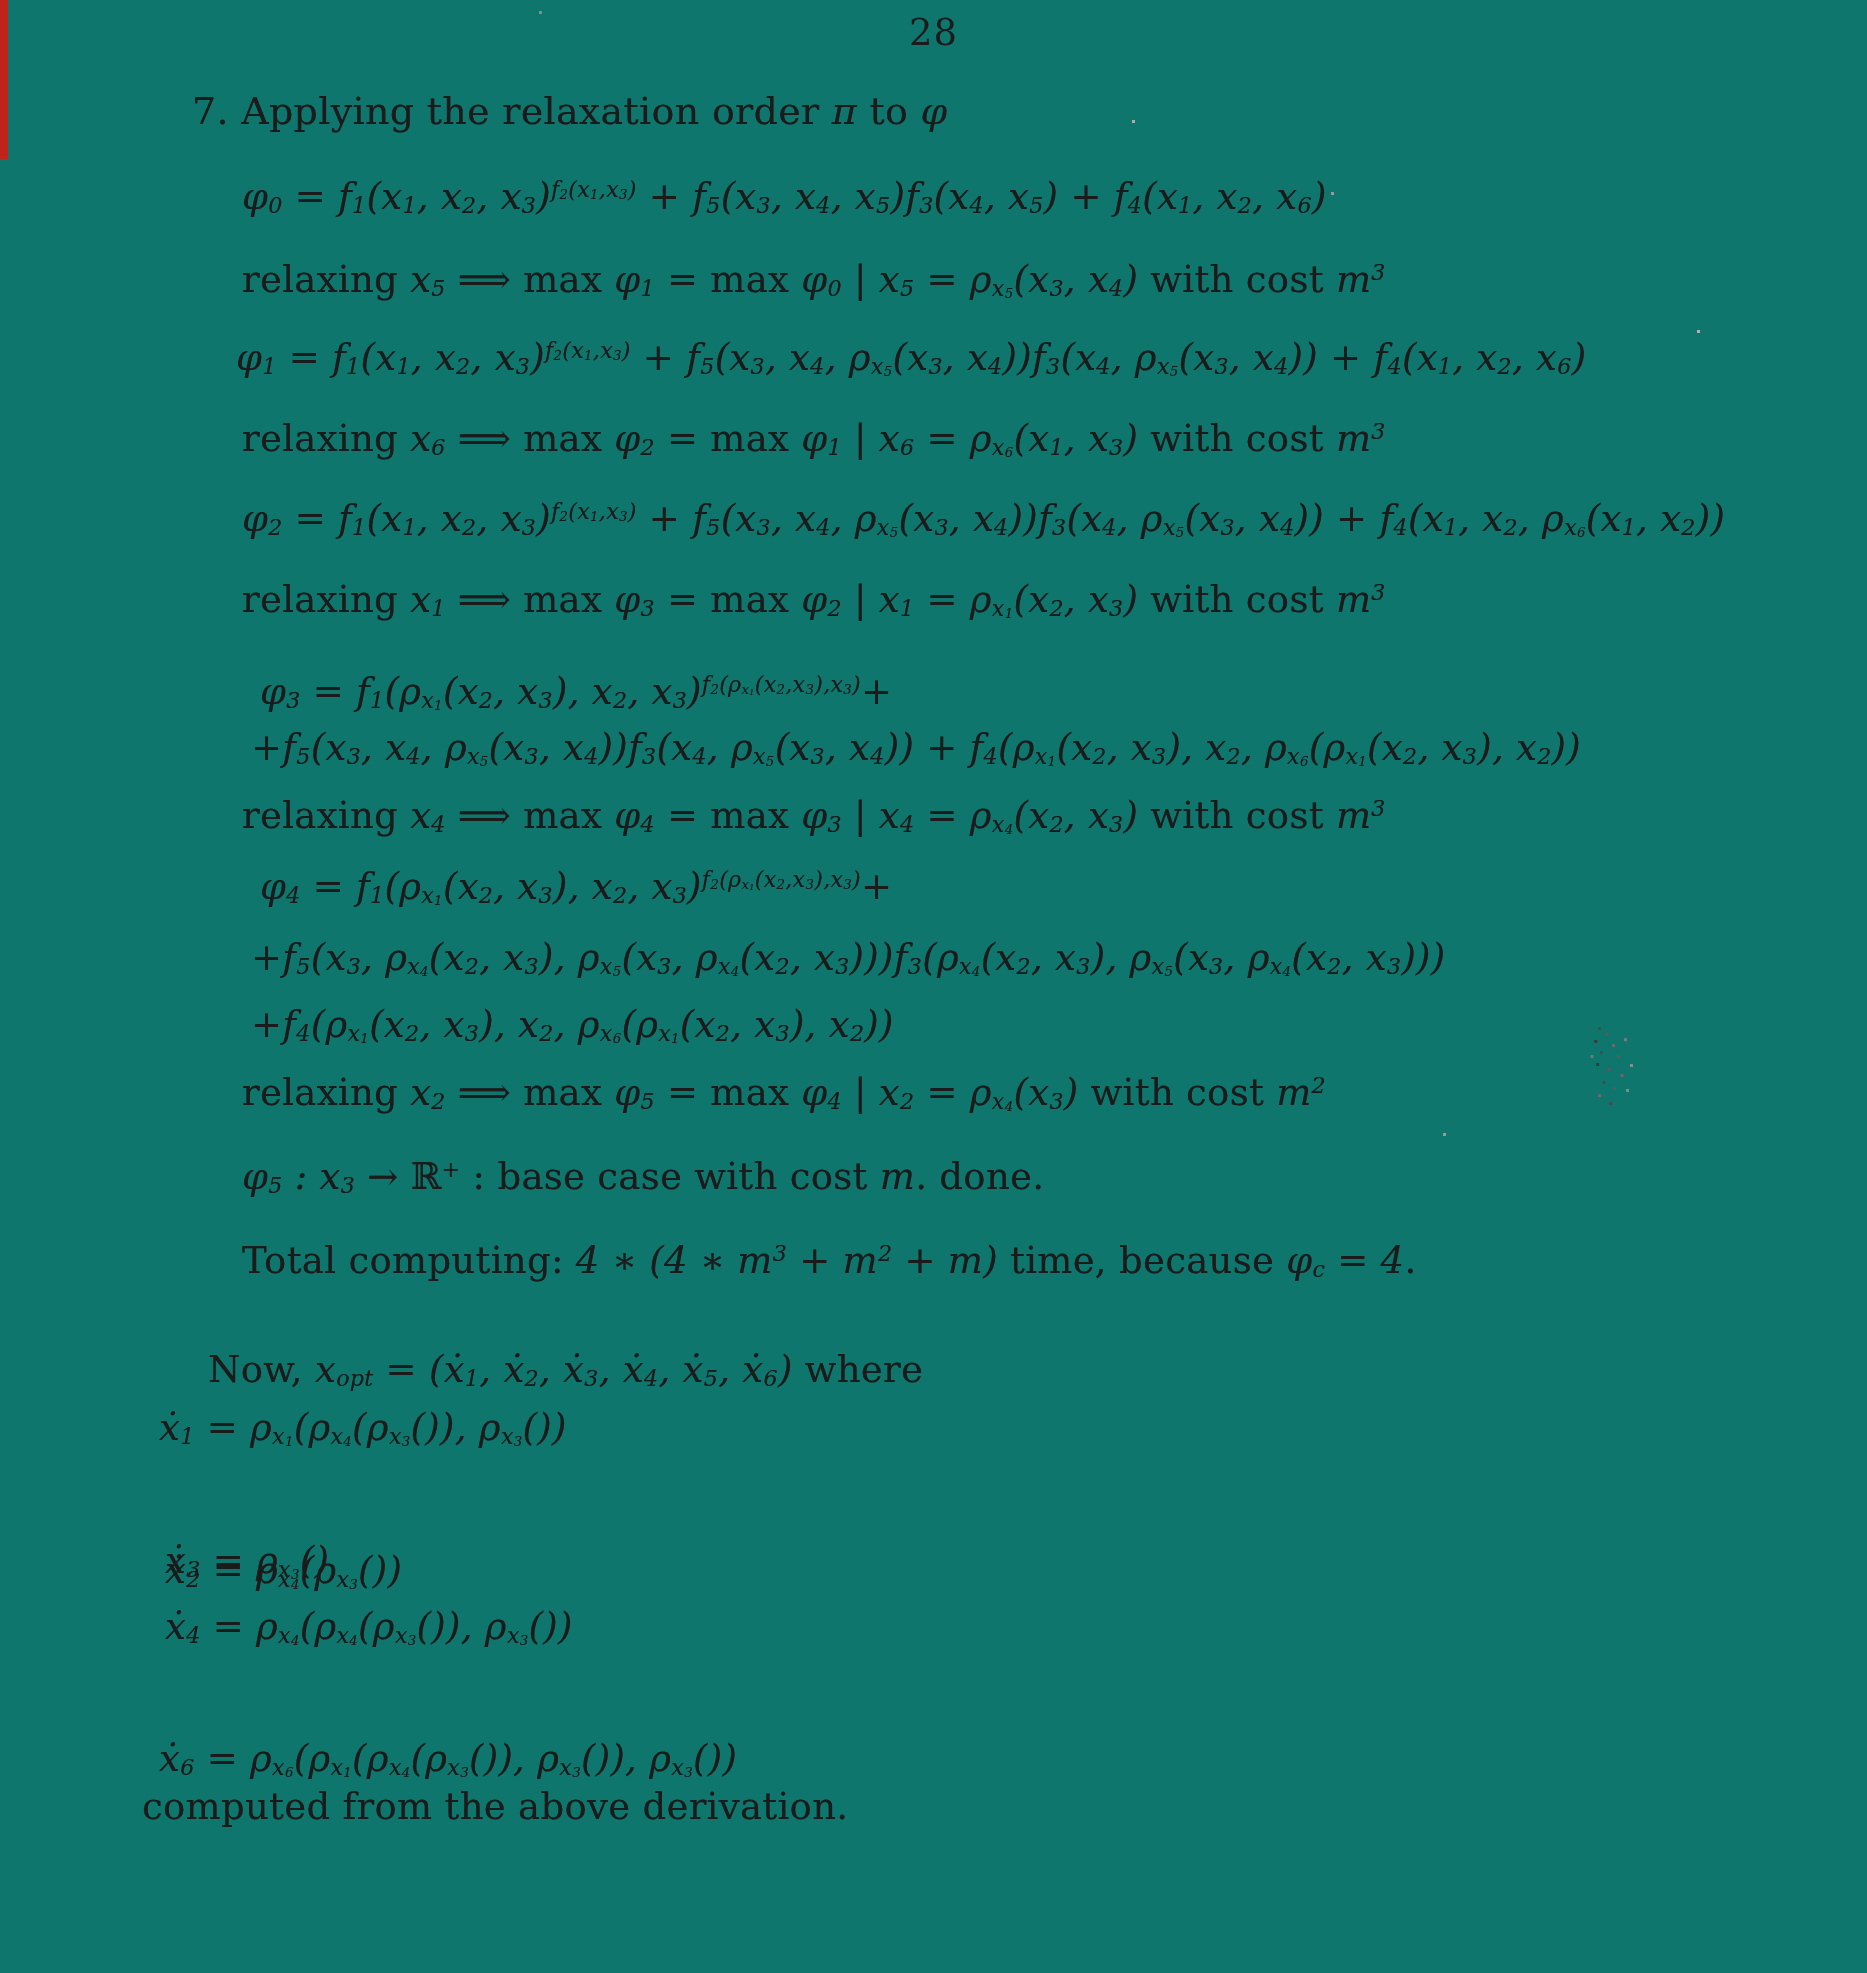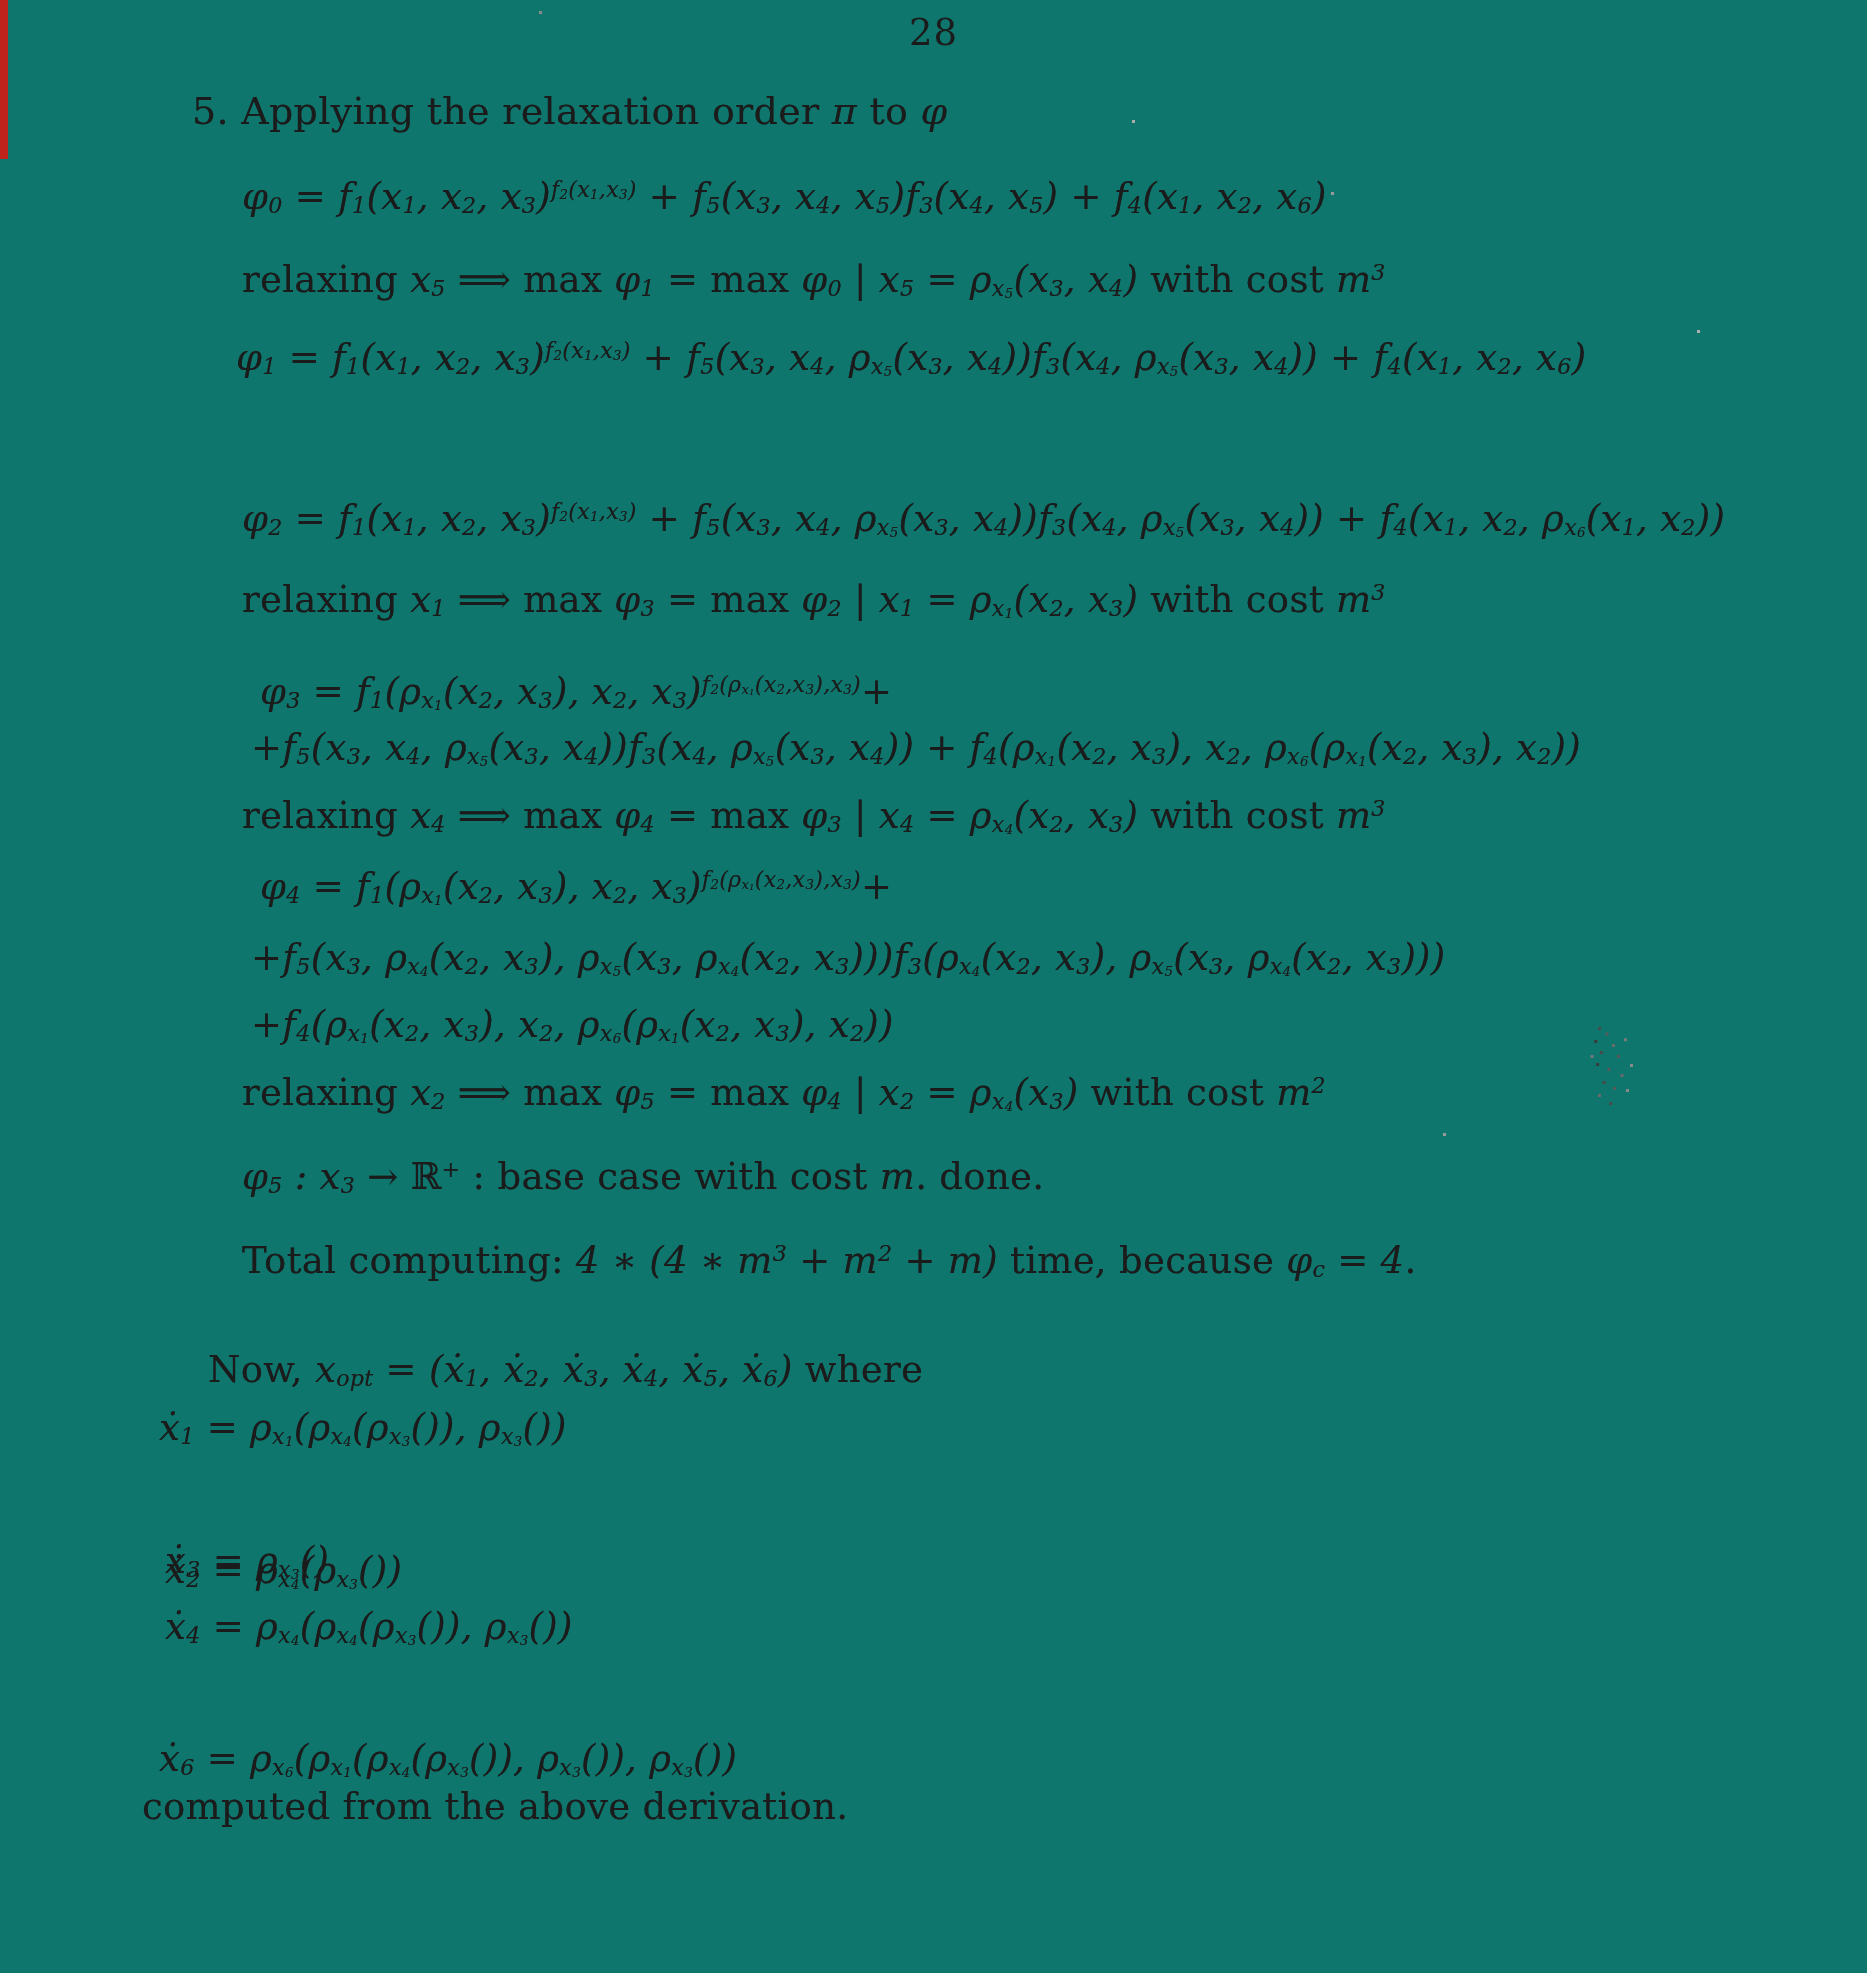--- a/index.html
+++ b/index.html
@@ -31,25 +31,26 @@
 </style>
 </head>
 <body>
 
 <div class="page">
 
   <div class="edge-strip"></div>
 
   <div class="pagenum">28</div>
 
-  <div class="line heading" style="left:192px;top:90px;"><span class="rm">5.  Applying the relaxation order </span>π<span class="rm"> to </span>φ</div>
+  <div class="line heading" style="left:192px;top:90px;"><span class="rm">7.  Applying the relaxation order </span>π<span class="rm"> to </span>φ</div>
 
   <div class="line" style="left:242px;top:176px;">φ<sub>0</sub> = f<sub>1</sub>(x<sub>1</sub>, x<sub>2</sub>, x<sub>3</sub>)<sup>f<sub>2</sub>(x<sub>1</sub>,x<sub>3</sub>)</sup> + f<sub>5</sub>(x<sub>3</sub>, x<sub>4</sub>, x<sub>5</sub>)f<sub>3</sub>(x<sub>4</sub>, x<sub>5</sub>) + f<sub>4</sub>(x<sub>1</sub>, x<sub>2</sub>, x<sub>6</sub>)</div>
   <div class="line" style="left:242px;top:259px;"><span class="rm">relaxing </span>x<sub>5</sub> <span class="rm">⟹ max </span>φ<sub>1</sub> <span class="rm">= max </span>φ<sub>0</sub><span class="rm"> | </span>x<sub>5</sub> = ρ<sub>x<sub>5</sub></sub>(x<sub>3</sub>, x<sub>4</sub>)<span class="rm"> with cost </span>m<sup>3</sup></div>
   <div class="line" style="left:236px;top:337px;">φ<sub>1</sub> = f<sub>1</sub>(x<sub>1</sub>, x<sub>2</sub>, x<sub>3</sub>)<sup>f<sub>2</sub>(x<sub>1</sub>,x<sub>3</sub>)</sup> + f<sub>5</sub>(x<sub>3</sub>, x<sub>4</sub>, ρ<sub>x<sub>5</sub></sub>(x<sub>3</sub>, x<sub>4</sub>))f<sub>3</sub>(x<sub>4</sub>, ρ<sub>x<sub>5</sub></sub>(x<sub>3</sub>, x<sub>4</sub>)) + f<sub>4</sub>(x<sub>1</sub>, x<sub>2</sub>, x<sub>6</sub>)</div>
+  <div class="line" style="left:242px;top:418px;"><span class="rm">relaxing </span>x<sub>6</sub> <span class="rm">⟹ max </span>φ<sub>2</sub> <span class="rm">= max </span>φ<sub>1</sub><span class="rm"> | </span>x<sub>6</sub> = ρ<sub>x<sub>6</sub></sub>(x<sub>1</sub>, x<sub>3</sub>)<span class="rm"> with cost </span>m<sup>3</sup></div>
   <div class="line" style="left:242px;top:498px;">φ<sub>2</sub> = f<sub>1</sub>(x<sub>1</sub>, x<sub>2</sub>, x<sub>3</sub>)<sup>f<sub>2</sub>(x<sub>1</sub>,x<sub>3</sub>)</sup> + f<sub>5</sub>(x<sub>3</sub>, x<sub>4</sub>, ρ<sub>x<sub>5</sub></sub>(x<sub>3</sub>, x<sub>4</sub>))f<sub>3</sub>(x<sub>4</sub>, ρ<sub>x<sub>5</sub></sub>(x<sub>3</sub>, x<sub>4</sub>)) + f<sub>4</sub>(x<sub>1</sub>, x<sub>2</sub>, ρ<sub>x<sub>6</sub></sub>(x<sub>1</sub>, x<sub>2</sub>))</div>
   <div class="line" style="left:242px;top:579px;"><span class="rm">relaxing </span>x<sub>1</sub> <span class="rm">⟹ max </span>φ<sub>3</sub> <span class="rm">= max </span>φ<sub>2</sub><span class="rm"> | </span>x<sub>1</sub> = ρ<sub>x<sub>1</sub></sub>(x<sub>2</sub>, x<sub>3</sub>)<span class="rm"> with cost </span>m<sup>3</sup></div>
   <div class="line" style="left:260px;top:654px;margin-top:17px;">φ<sub>3</sub> = f<sub>1</sub>(ρ<sub>x<sub>1</sub></sub>(x<sub>2</sub>, x<sub>3</sub>), x<sub>2</sub>, x<sub>3</sub>)<sup>f<sub>2</sub>(ρ<sub>x<sub>1</sub></sub>(x<sub>2</sub>,x<sub>3</sub>),x<sub>3</sub>)</sup>+</div>
   <div class="line" style="left:251px;top:727px;">+f<sub>5</sub>(x<sub>3</sub>, x<sub>4</sub>, ρ<sub>x<sub>5</sub></sub>(x<sub>3</sub>, x<sub>4</sub>))f<sub>3</sub>(x<sub>4</sub>, ρ<sub>x<sub>5</sub></sub>(x<sub>3</sub>, x<sub>4</sub>)) + f<sub>4</sub>(ρ<sub>x<sub>1</sub></sub>(x<sub>2</sub>, x<sub>3</sub>), x<sub>2</sub>, ρ<sub>x<sub>6</sub></sub>(ρ<sub>x<sub>1</sub></sub>(x<sub>2</sub>, x<sub>3</sub>), x<sub>2</sub>))</div>
   <div class="line" style="left:242px;top:795px;"><span class="rm">relaxing </span>x<sub>4</sub> <span class="rm">⟹ max </span>φ<sub>4</sub> <span class="rm">= max </span>φ<sub>3</sub><span class="rm"> | </span>x<sub>4</sub> = ρ<sub>x<sub>4</sub></sub>(x<sub>2</sub>, x<sub>3</sub>)<span class="rm"> with cost </span>m<sup>3</sup></div>
   <div class="line" style="left:260px;top:866px;">φ<sub>4</sub> = f<sub>1</sub>(ρ<sub>x<sub>1</sub></sub>(x<sub>2</sub>, x<sub>3</sub>), x<sub>2</sub>, x<sub>3</sub>)<sup>f<sub>2</sub>(ρ<sub>x<sub>1</sub></sub>(x<sub>2</sub>,x<sub>3</sub>),x<sub>3</sub>)</sup>+</div>
   <div class="line" style="left:251px;top:937px;">+f<sub>5</sub>(x<sub>3</sub>, ρ<sub>x<sub>4</sub></sub>(x<sub>2</sub>, x<sub>3</sub>), ρ<sub>x<sub>5</sub></sub>(x<sub>3</sub>, ρ<sub>x<sub>4</sub></sub>(x<sub>2</sub>, x<sub>3</sub>)))f<sub>3</sub>(ρ<sub>x<sub>4</sub></sub>(x<sub>2</sub>, x<sub>3</sub>), ρ<sub>x<sub>5</sub></sub>(x<sub>3</sub>, ρ<sub>x<sub>4</sub></sub>(x<sub>2</sub>, x<sub>3</sub>)))</div>
   <div class="line" style="left:251px;top:1004px;">+f<sub>4</sub>(ρ<sub>x<sub>1</sub></sub>(x<sub>2</sub>, x<sub>3</sub>), x<sub>2</sub>, ρ<sub>x<sub>6</sub></sub>(ρ<sub>x<sub>1</sub></sub>(x<sub>2</sub>, x<sub>3</sub>), x<sub>2</sub>))</div>
   <div class="line" style="left:242px;top:1072px;"><span class="rm">relaxing </span>x<sub>2</sub> <span class="rm">⟹ max </span>φ<sub>5</sub> <span class="rm">= max </span>φ<sub>4</sub><span class="rm"> | </span>x<sub>2</sub> = ρ<sub>x<sub>4</sub></sub>(x<sub>3</sub>)<span class="rm"> with cost </span>m<sup>2</sup></div>
   <div class="line" style="left:242px;top:1156px;">φ<sub>5</sub> : x<sub>3</sub> <span class="rm">→ ℝ<sup>+</sup> : base case with cost </span>m<span class="rm">.  done.</span></div>

